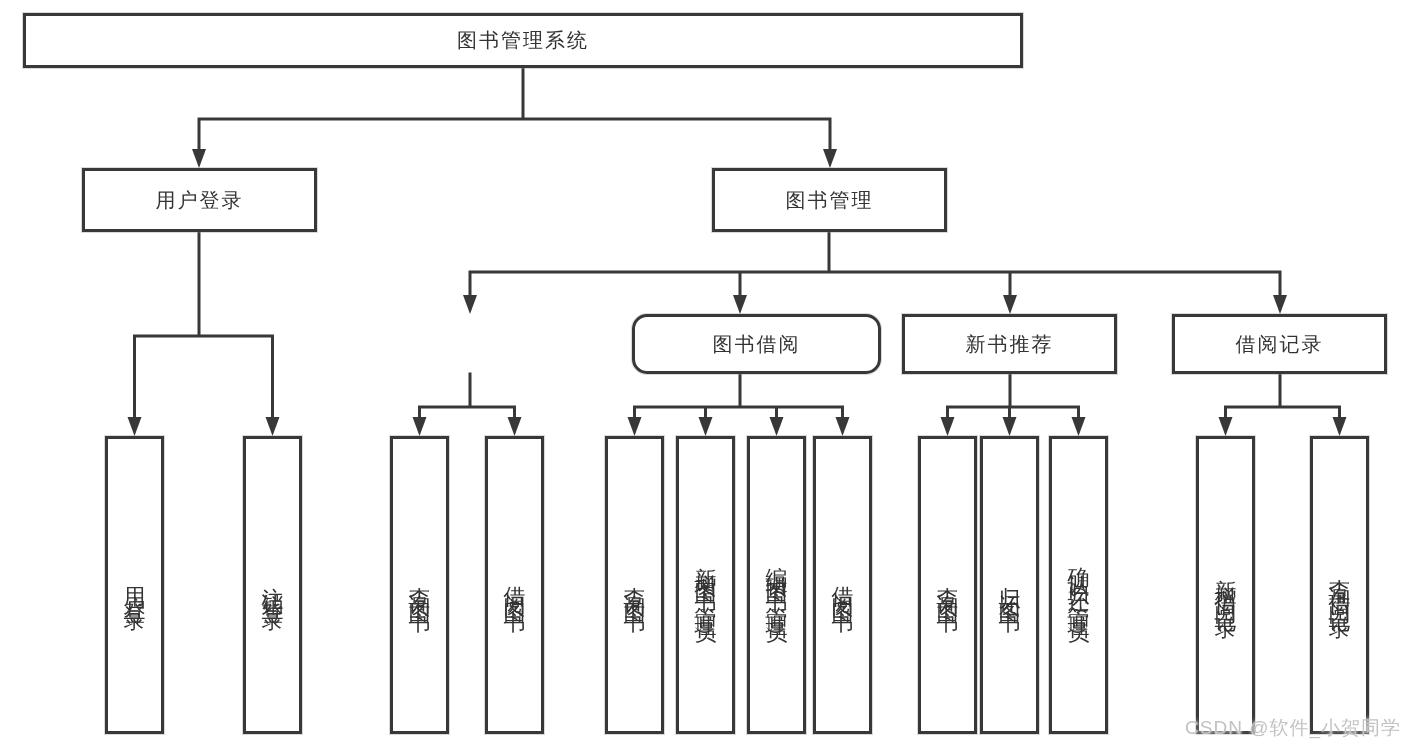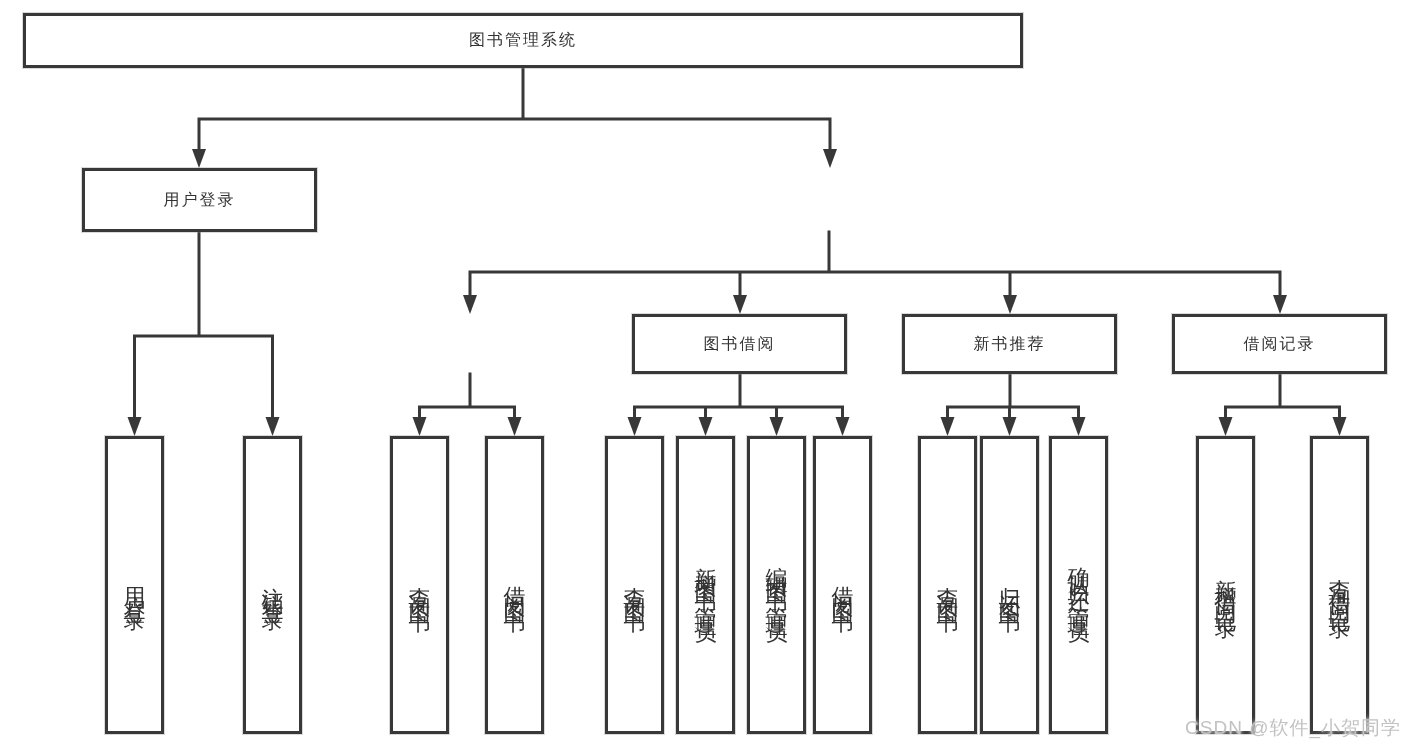--- a/index.html
+++ b/index.html
@@ -20,33 +20,33 @@
   .cline{stroke:var(--line);stroke-width:3;fill:none;stroke-linecap:square;}
   .ahead{fill:var(--line);stroke:none;}
   .node{
     position:absolute;box-sizing:border-box;
     border:3px solid var(--line);
     background:#fff;color:var(--text);
     display:flex;align-items:center;justify-content:center;
     box-shadow:0 0 0 1px rgba(150,150,150,.35);
     z-index:2;
   }
-  .h{font-size:16px;letter-spacing:2px;font-weight:400;}
+  .h{font-size:20px;letter-spacing:2px;font-weight:400;}
   .v{
     writing-mode:vertical-rl;
     text-orientation:mixed;
     font-size:22px;letter-spacing:8px;
     padding:4px 0;line-height:1;
   }
   .leaf{top:436px;width:59px;height:298px;}
   #n-root{left:23px;top:13px;width:1000px;height:55px;}
   #n-user-login{left:82px;top:168px;width:235px;height:64px;}
   #n-book-mgmt{left:712px;top:168px;width:235px;height:64px;}
   #n-new-books{left:362px;top:314px;width:215px;height:60px;}
-  #n-book-borrow{left:632px;top:314px;width:215px;height:60px;}
+  #n-book-borrow{left:632px;top:314px;width:249px;height:60px;border-radius:15px;}
   #n-current-borrow{left:902px;top:314px;width:215px;height:60px;}
   #n-borrow-records{left:1172px;top:314px;width:215px;height:60px;}
   #n-leaf-user-login{left:105px;}
   #n-leaf-logout{left:243px;}
   #n-leaf-nb-query{left:390px;}
   #n-leaf-nb-borrow{left:485px;}
   #n-leaf-bb-query{left:605px;}
   #n-leaf-bb-add{left:676px;}
   #n-leaf-bb-edit{left:747px;}
   #n-leaf-bb-borrow{left:813px;}
@@ -101,20 +101,21 @@
     <polygon class="ahead" points="940.5,417 954.5,417 947.5,436"></polygon>
     <polygon class="ahead" points="1002.5,417 1016.5,417 1009.5,436"></polygon>
     <polygon class="ahead" points="1071.5,417 1085.5,417 1078.5,436"></polygon>
     <polygon class="ahead" points="1218.5,417 1232.5,417 1225.5,436"></polygon>
     <polygon class="ahead" points="1332.5,417 1346.5,417 1339.5,436"></polygon>
   </svg>
 
   <div id="n-root" class="node h">图书管理系统</div>
 
   <div id="n-user-login" class="node h">用户登录</div>
+  <div id="n-book-mgmt" class="node h">图书管理</div>
 
   <div id="n-book-borrow" class="node h">图书借阅</div>
   <div id="n-current-borrow" class="node h">新书推荐</div>
   <div id="n-borrow-records" class="node h">借阅记录</div>
 
   <div id="n-leaf-user-login" class="node v leaf">用户登录</div>
   <div id="n-leaf-logout" class="node v leaf">注销登录</div>
   <div id="n-leaf-nb-query" class="node v leaf">查询图书</div>
   <div id="n-leaf-nb-borrow" class="node v leaf">借阅图书</div>
   <div id="n-leaf-bb-query" class="node v leaf">查询图书</div>

